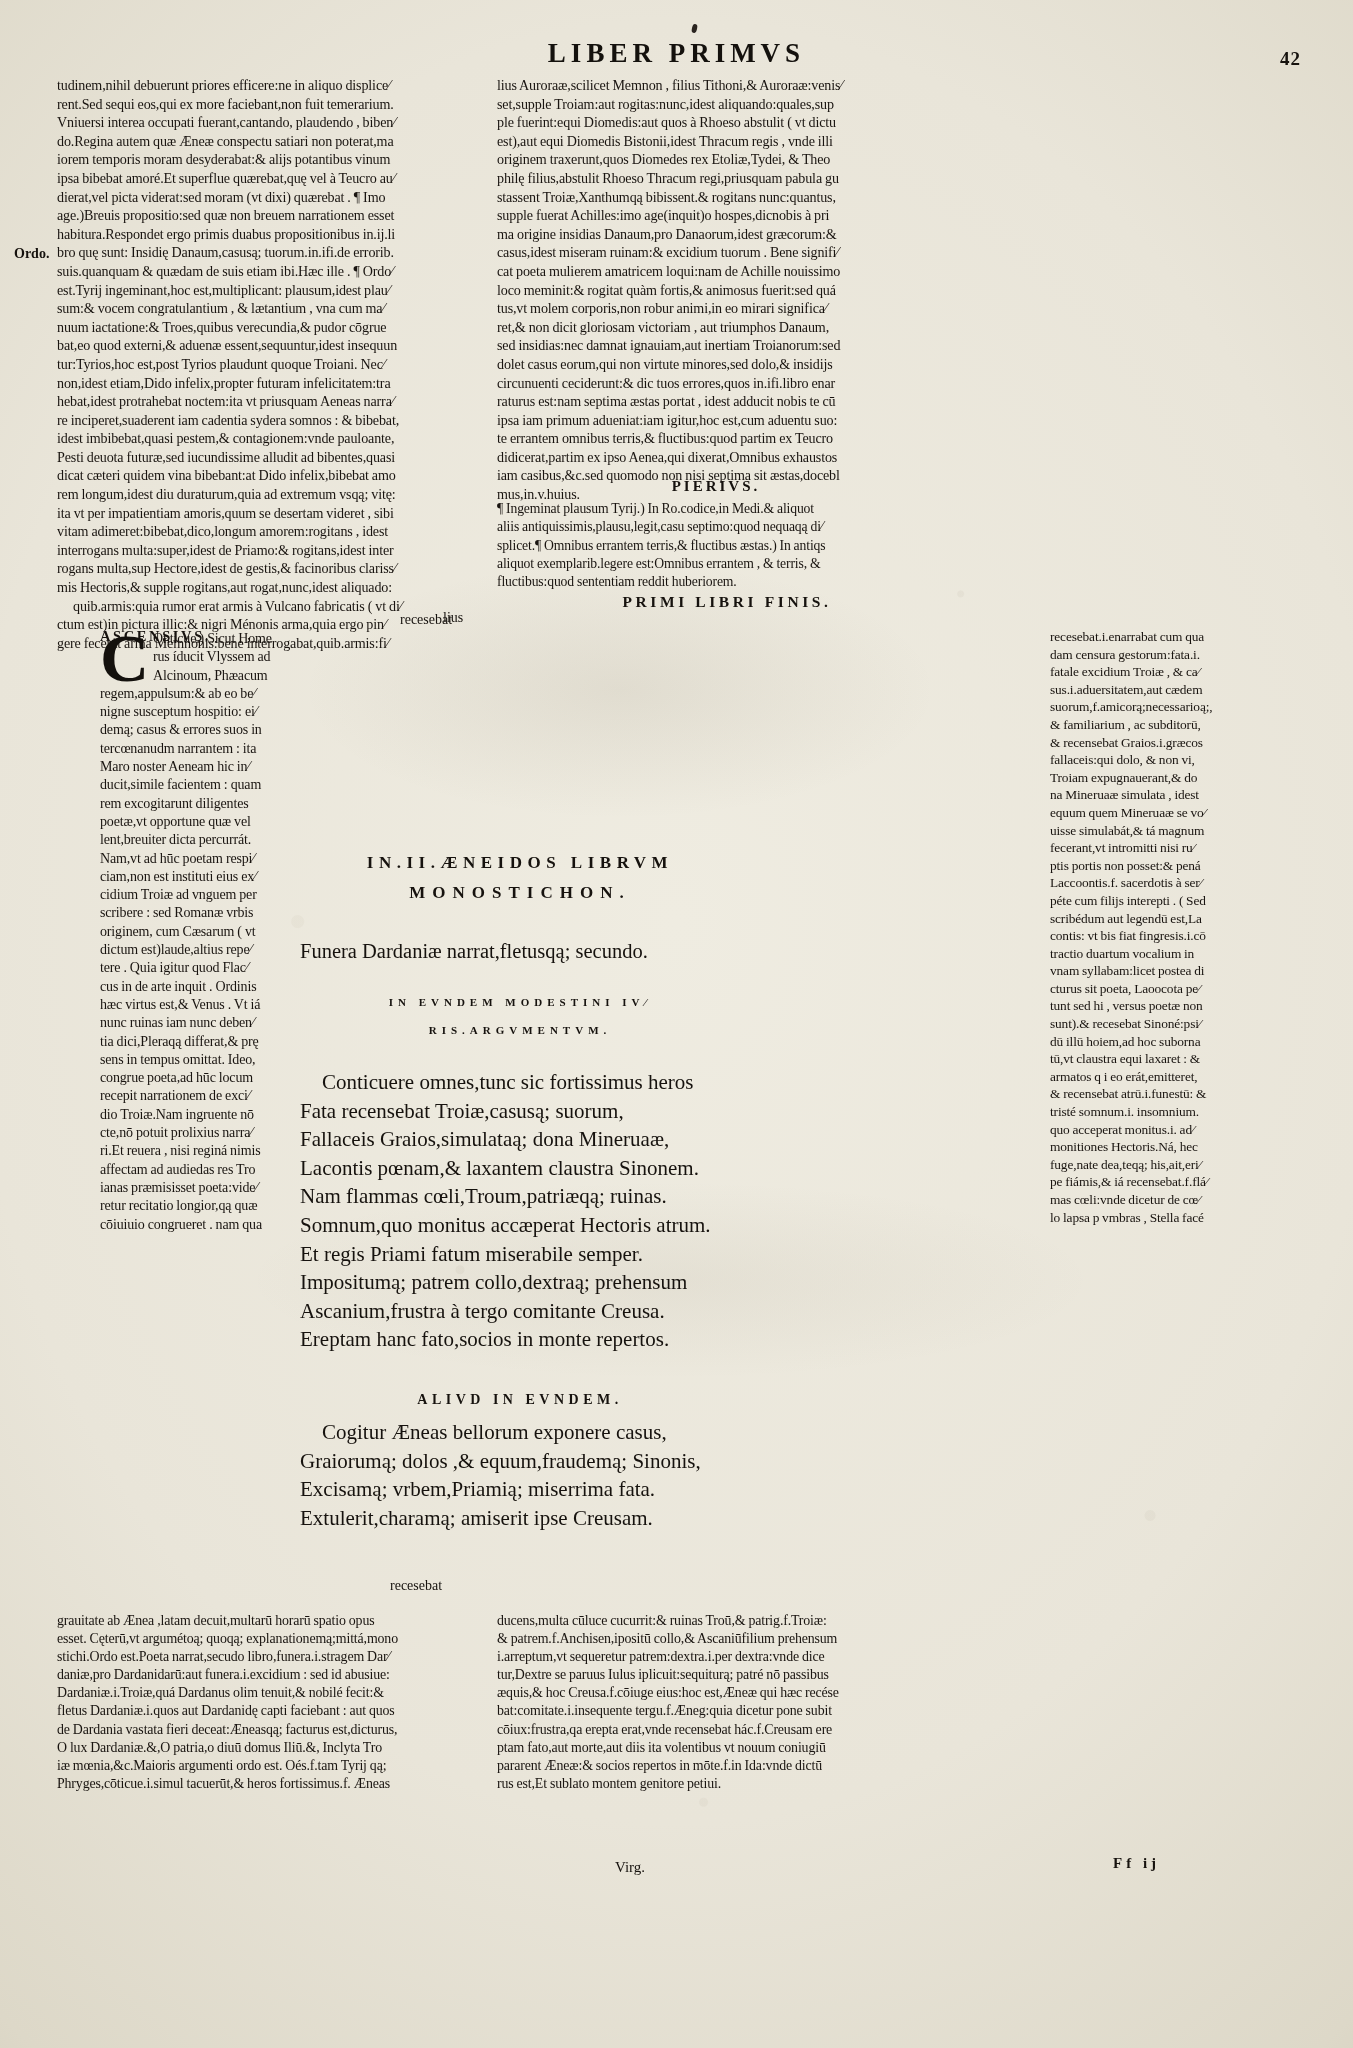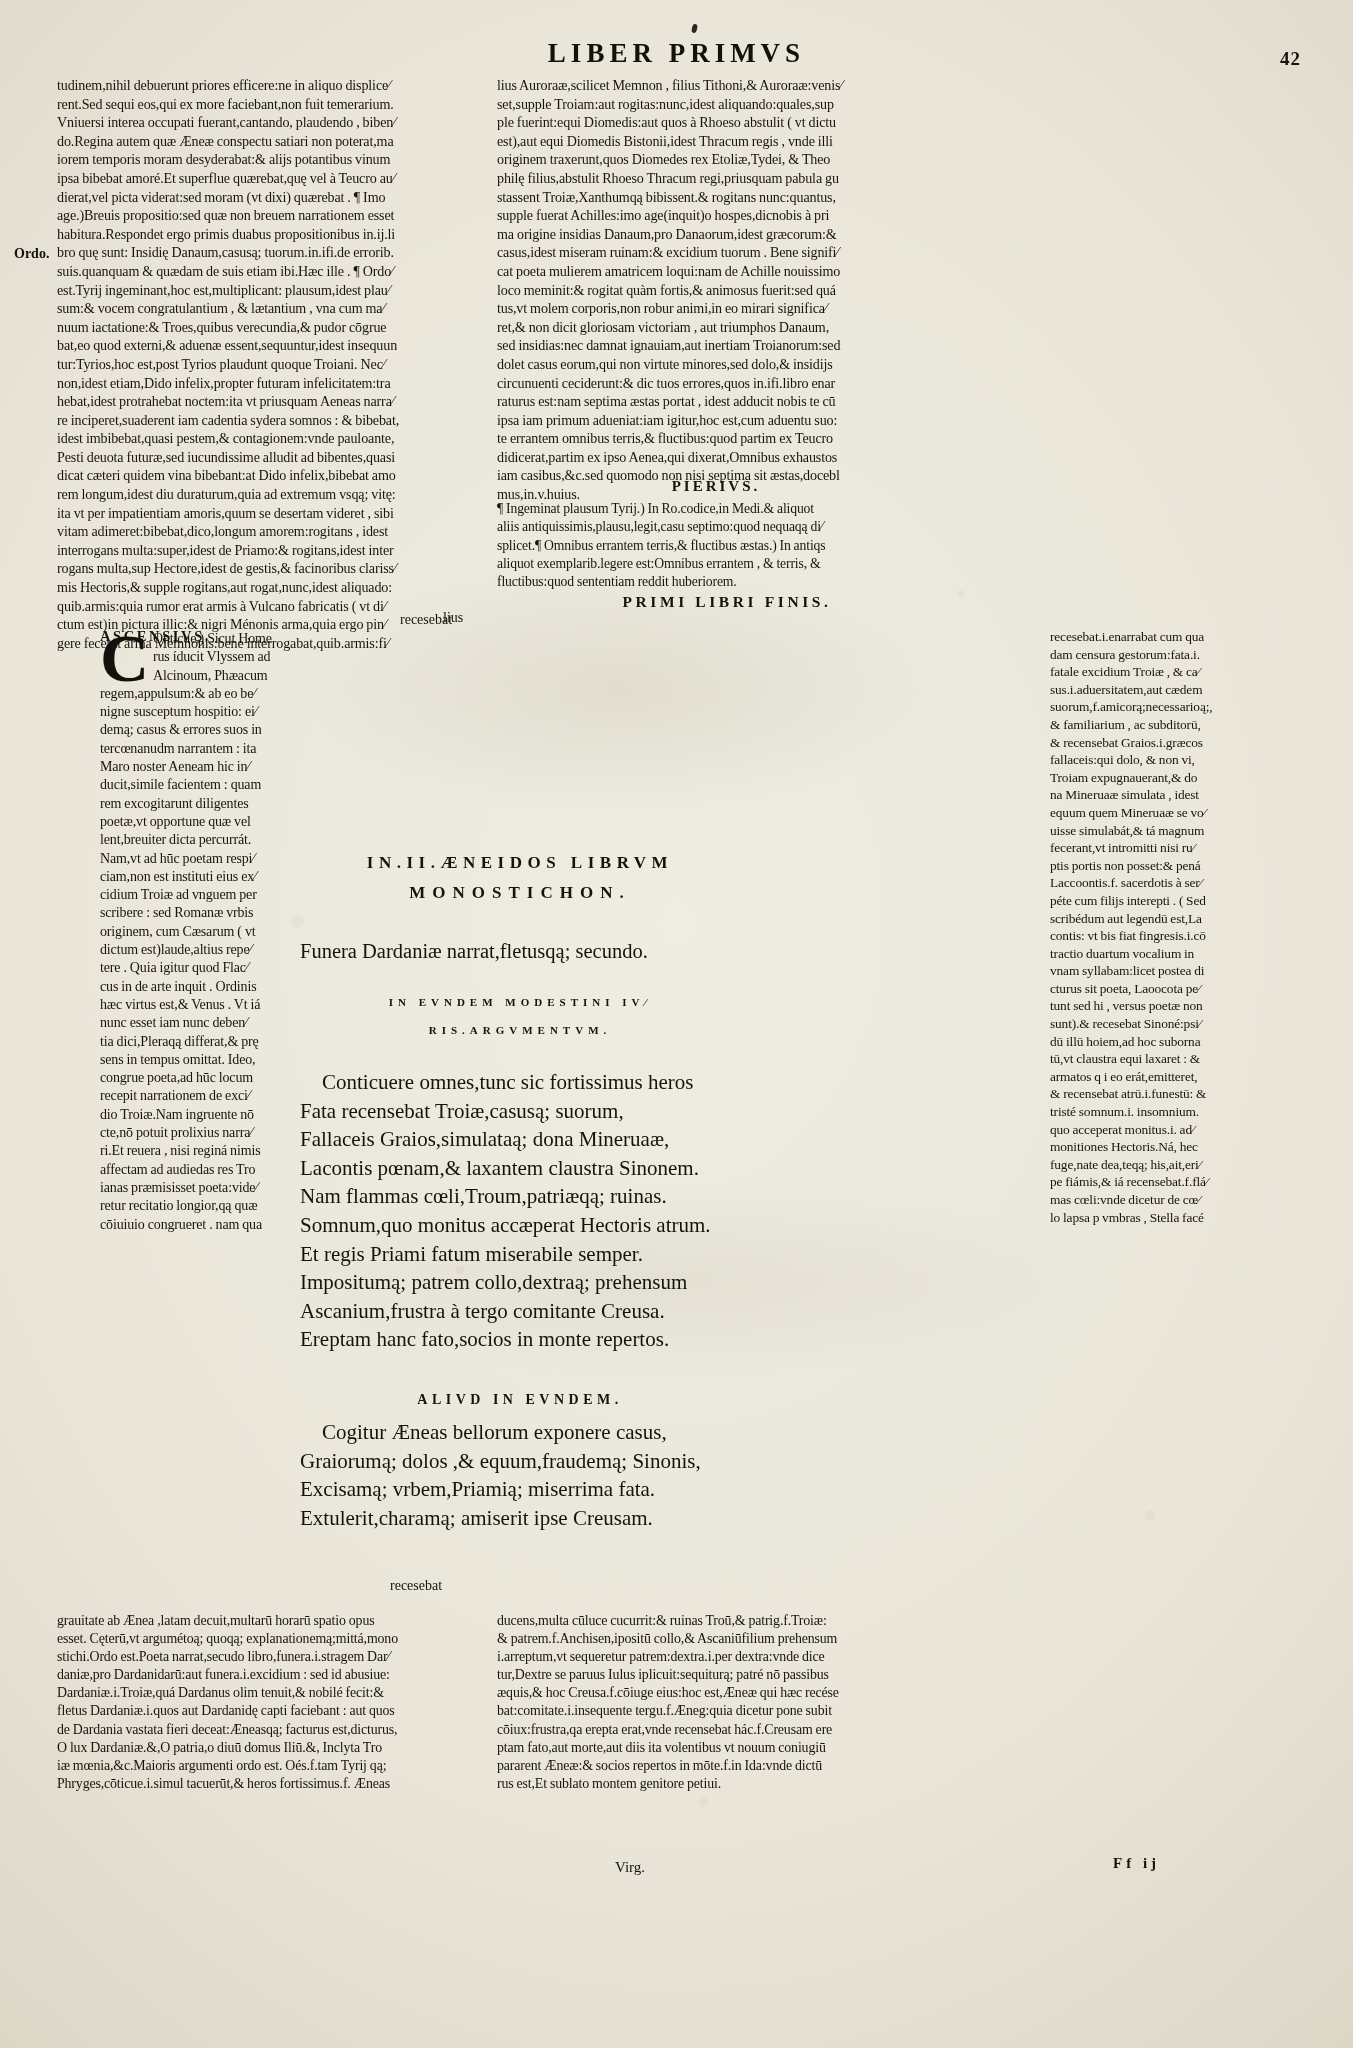--- a/index.html
+++ b/index.html
@@ -199,21 +199,21 @@
     <div style="white-space: nowrap;">re inciperet,suaderent iam cadentia sydera somnos : &amp; bibebat,</div>
     <div style="white-space: nowrap;">idest imbibebat,quasi pestem,&amp; contagionem:vnde pauloante,</div>
     <div style="white-space: nowrap;">Pesti deuota futuræ,sed iucundissime alludit ad bibentes,quasi</div>
     <div style="white-space: nowrap;">dicat cæteri quidem vina bibebant:at Dido infelix,bibebat amo</div>
     <div style="white-space: nowrap;">rem longum,idest diu duraturum,quia ad extremum vsqą; vitę:</div>
     <div style="white-space: nowrap;">ita vt per impatientiam amoris,quum se desertam videret , sibi</div>
     <div style="white-space: nowrap;">vitam adimeret:bibebat,dico,longum amorem:rogitans , idest</div>
     <div style="white-space: nowrap;">interrogans multa:super,idest de Priamo:&amp; rogitans,idest inter</div>
     <div style="white-space: nowrap;">rogans multa,sup Hectore,idest de gestis,&amp; facinoribus clariss⁄</div>
     <div style="white-space: nowrap;">mis Hectoris,&amp; supple rogitans,aut rogat,nunc,idest aliquado:</div>
-    <div style="white-space: nowrap;">quib.armis:quia rumor erat armis à Vulcano fabricatis ( vt di⁄</div>
+    <div style="white-space: nowrap; margin-left: 16px;">quib.armis:quia rumor erat armis à Vulcano fabricatis ( vt di⁄</div>
     <div style="white-space: nowrap;">ctum est)in pictura illic:&amp; nigri Ménonis arma,quia ergo pin⁄</div>
     <div style="white-space: nowrap;">gere fecerat arma Memnonis:bene interrogabat,quib.armis:fi⁄</div>
   </div>
 <div class="tb" id="col-top-right">
     <div style="white-space: nowrap;">lius Auroraæ,scilicet Memnon , filius Tithoni,&amp; Auroraæ:venis⁄</div>
     <div style="white-space: nowrap;">set,supple Troiam:aut rogitas:nunc,idest aliquando:quales,sup</div>
     <div style="white-space: nowrap;">ple fuerint:equi Diomedis:aut quos à Rhoeso abstulit ( vt dictu</div>
     <div style="white-space: nowrap;">est),aut equi Diomedis Bistonii,idest Thracum regis , vnde illi</div>
     <div style="white-space: nowrap;">originem traxerunt,quos Diomedes rex Etoliæ,Tydei, &amp; Theo</div>
     <div style="white-space: nowrap;">philę filius,abstulit Rhoeso Thracum regi,priusquam pabula gu</div>
@@ -267,21 +267,21 @@
     <div style="white-space: nowrap;">lent,breuiter dicta percurrát.</div>
     <div style="white-space: nowrap;">Nam,vt ad hūc poetam respi⁄</div>
     <div style="white-space: nowrap;">ciam,non est instituti eius ex⁄</div>
     <div style="white-space: nowrap;">cidium Troiæ ad vnguem per</div>
     <div style="white-space: nowrap;">scribere : sed Romanæ vrbis</div>
     <div style="white-space: nowrap;">originem, cum Cæsarum ( vt</div>
     <div style="white-space: nowrap;">dictum est)laude,altius repe⁄</div>
     <div style="white-space: nowrap;">tere . Quia igitur quod Flac⁄</div>
     <div style="white-space: nowrap;">cus in de arte inquit . Ordinis</div>
     <div style="white-space: nowrap;">hæc virtus est,&amp; Venus . Vt iá</div>
-    <div style="white-space: nowrap;">nunc esset iam nunc deben⁄</div>
+    <div style="white-space: nowrap;">nunc ruinas iam nunc deben⁄</div>
     <div style="white-space: nowrap;">tia dici,Pleraqą differat,&amp; prę</div>
     <div style="white-space: nowrap;">sens in tempus omittat. Ideo,</div>
     <div style="white-space: nowrap;">congrue poeta,ad hūc locum</div>
     <div style="white-space: nowrap;">recepit narrationem de exci⁄</div>
     <div style="white-space: nowrap;">dio Troiæ.Nam ingruente nō</div>
     <div style="white-space: nowrap;">cte,nō potuit prolixius narra⁄</div>
     <div style="white-space: nowrap;">ri.Et reuera , nisi reginá nimis</div>
     <div style="white-space: nowrap;">affectam ad audiedas res Tro</div>
     <div style="white-space: nowrap;">ianas præmisisset poeta:vide⁄</div>
     <div style="white-space: nowrap;">retur recitatio longior,qą quæ</div>

